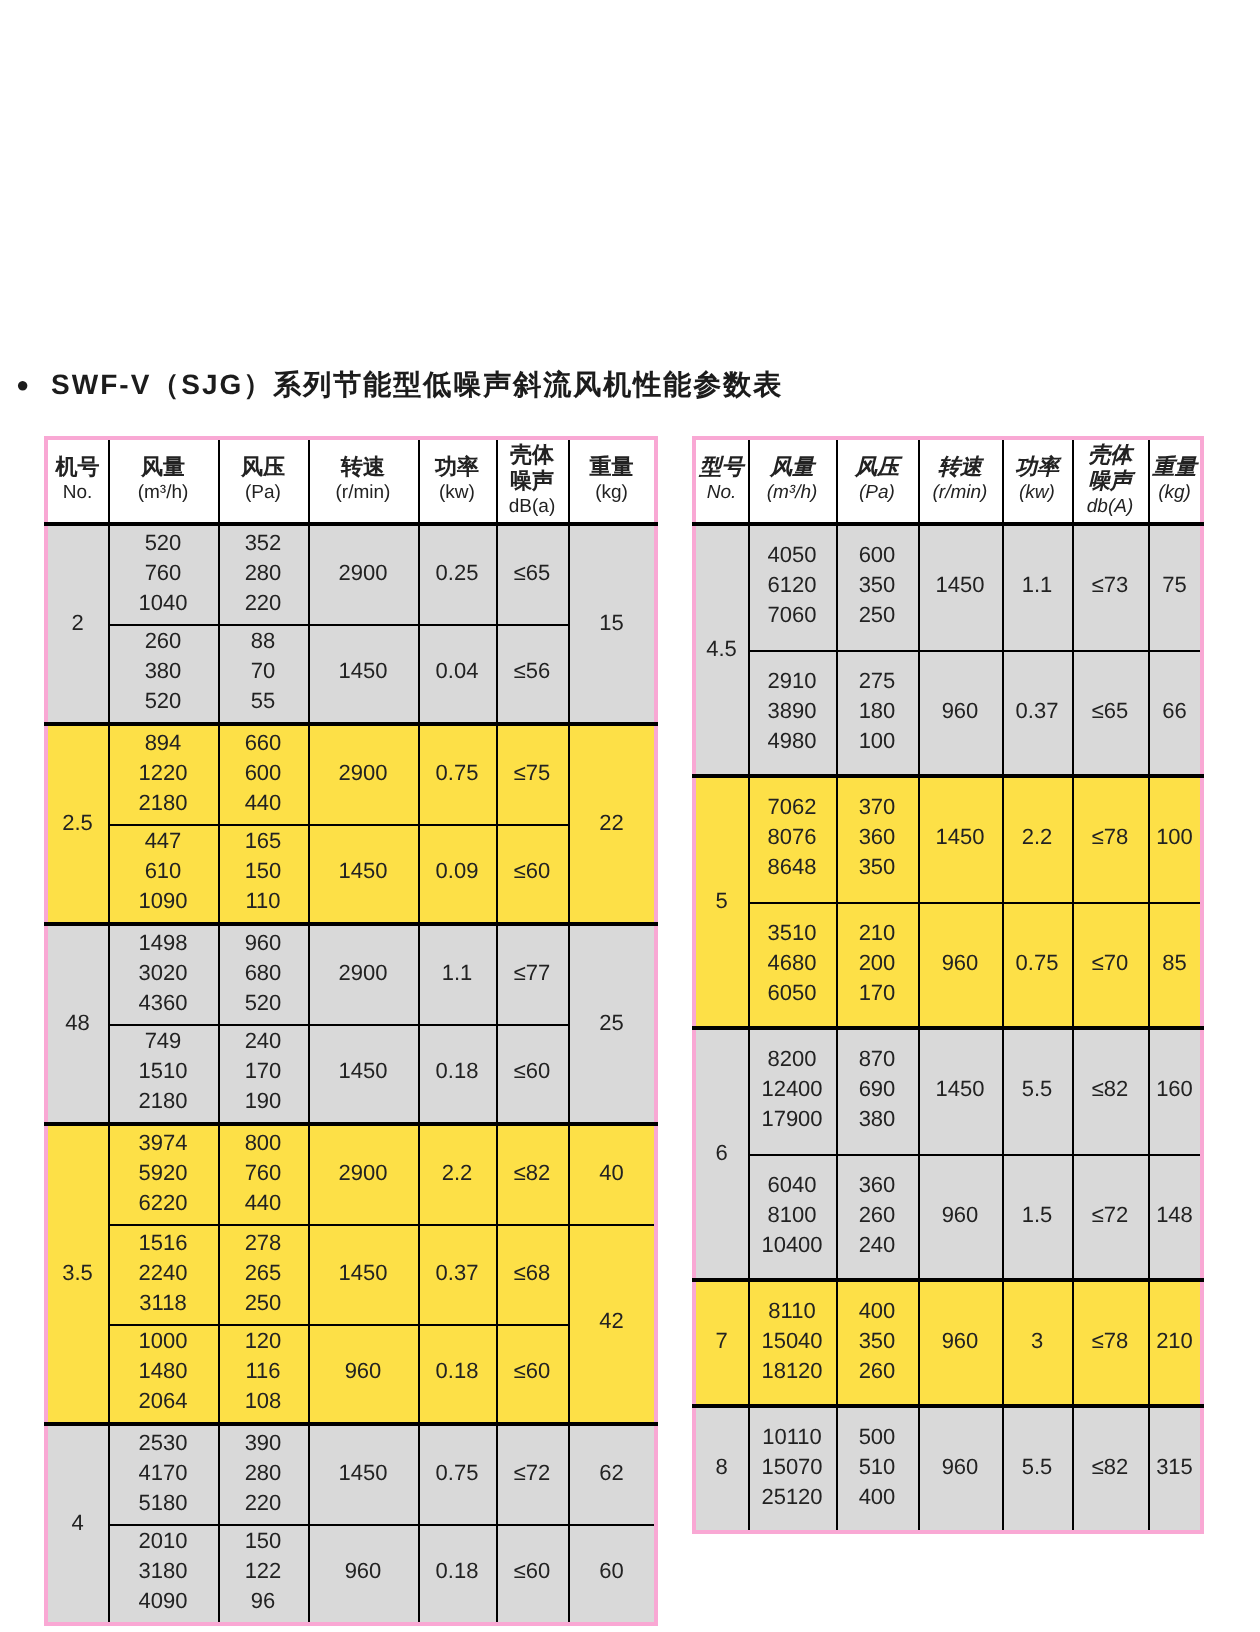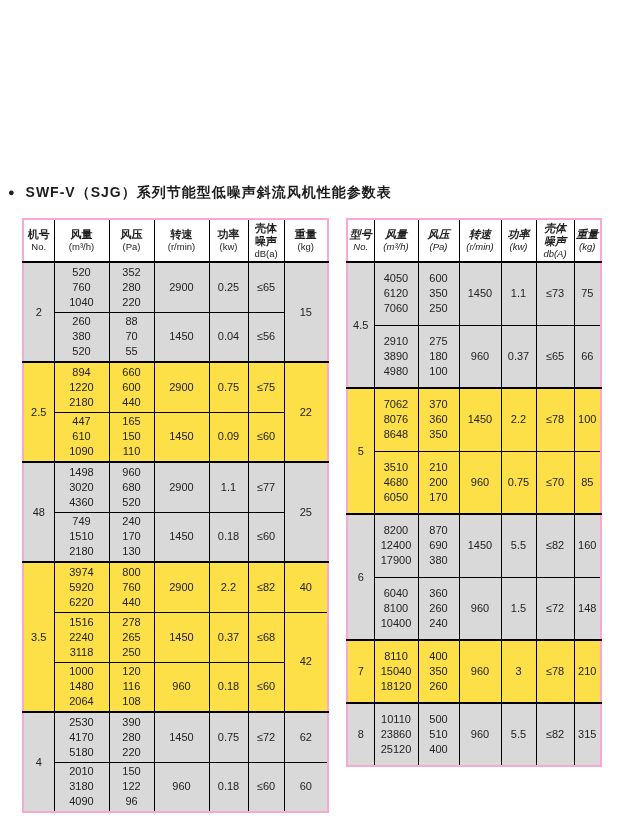--- a/index.html
+++ b/index.html
@@ -236,21 +236,21 @@
       </tr>
       <tr class="shaded">
         <td>
           <div>749</div>
           <div>1510</div>
           <div>2180</div>
         </td>
         <td>
           <div>240</div>
           <div>170</div>
-          <div>130</div>
+          <div>190</div>
         </td>
         <td>
           <div>1450</div>
         </td>
         <td>
           <div>0.18</div>
         </td>
         <td>
           <div>≤60</div>
         </td>
@@ -568,21 +568,21 @@
         </td>
         <td>
           <div>≤78</div>
         </td>
         <td rowspan="1">210</td>
       </tr>
       <tr class="shaded group-first">
         <td rowspan="1">8</td>
         <td>
           <div>10110</div>
-          <div>23860</div>
+          <div>15070</div>
           <div>25120</div>
         </td>
         <td>
           <div>500</div>
           <div>510</div>
           <div>400</div>
         </td>
         <td>
           <div>960</div>
         </td>

